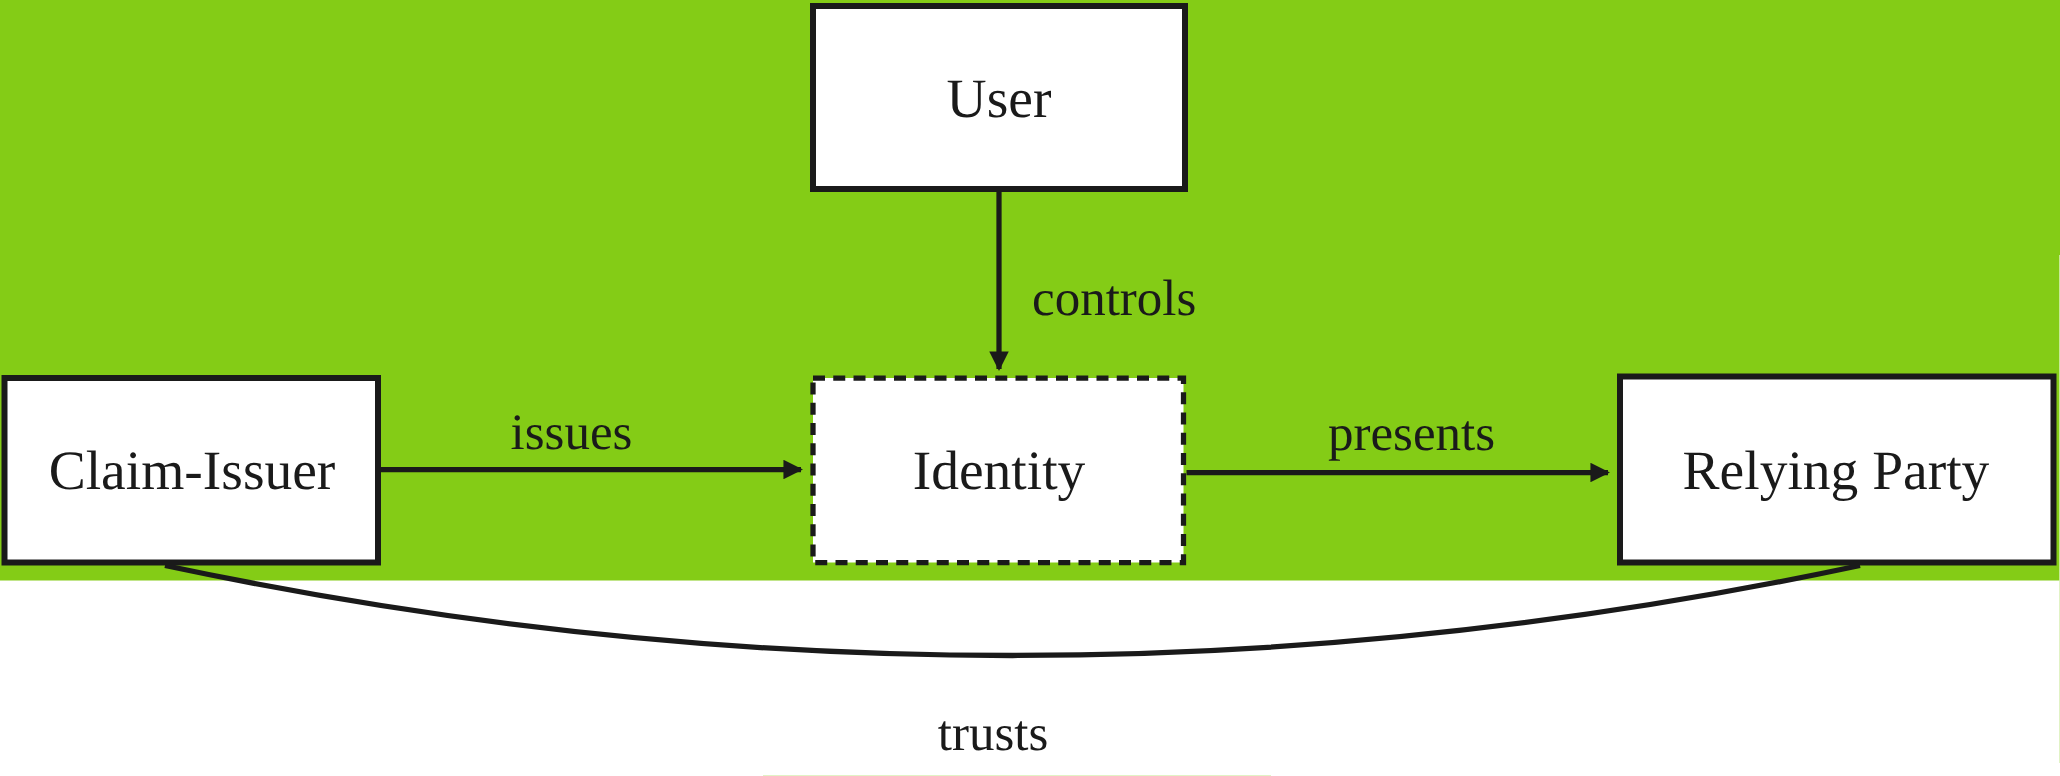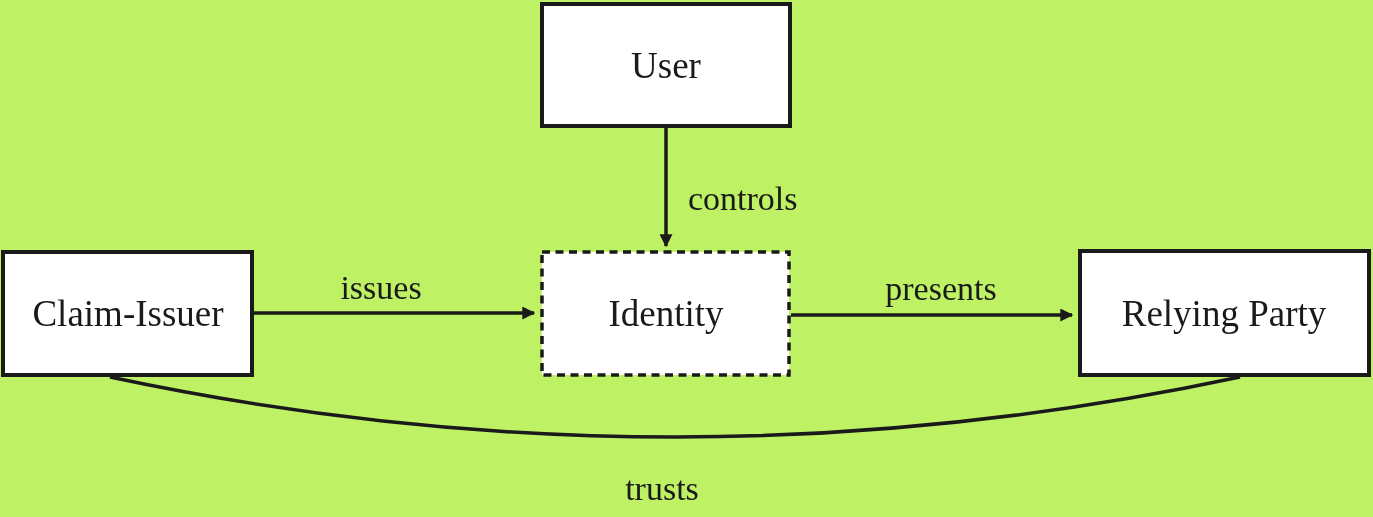--- a/index.html
+++ b/index.html
@@ -6,22 +6,22 @@
     margin: 0;
     padding: 0;
     background: #ffffff;
     width: 1373px;
     height: 517px;
     overflow: hidden;
   }
   .canvas {
     position: relative;
     width: 1373px;
-    height: 517px;
-    background: #bef264;
+    height: 387px;
+    background: #84cc16;
   }
   svg {
     display: block;
   }
   .node-box {
     fill: #ffffff;
     stroke: #1a1a1a;
     stroke-width: 4;
   }
   .node-box.dashed {

